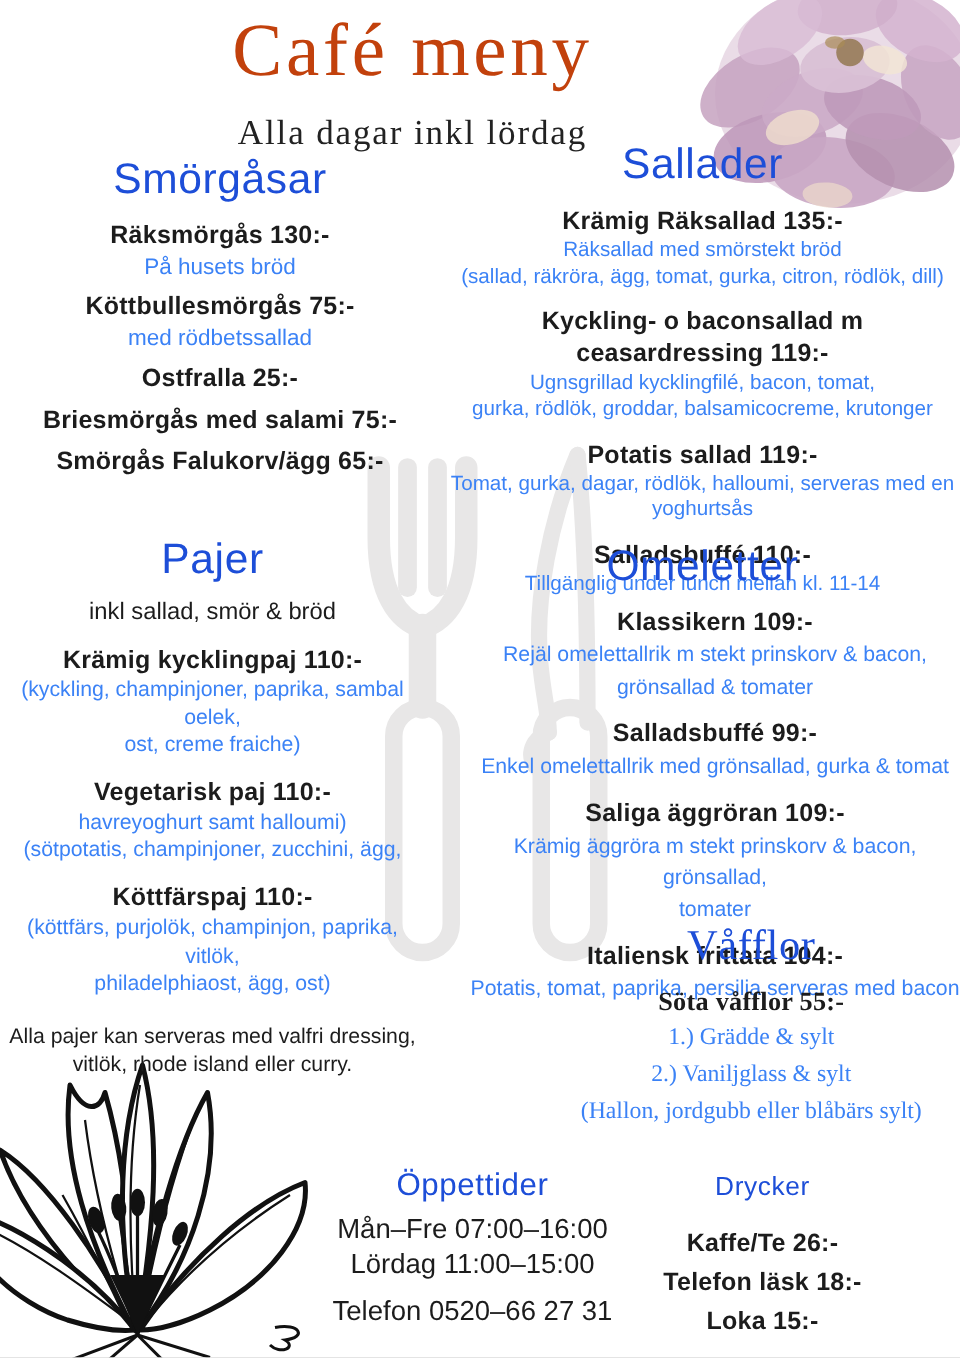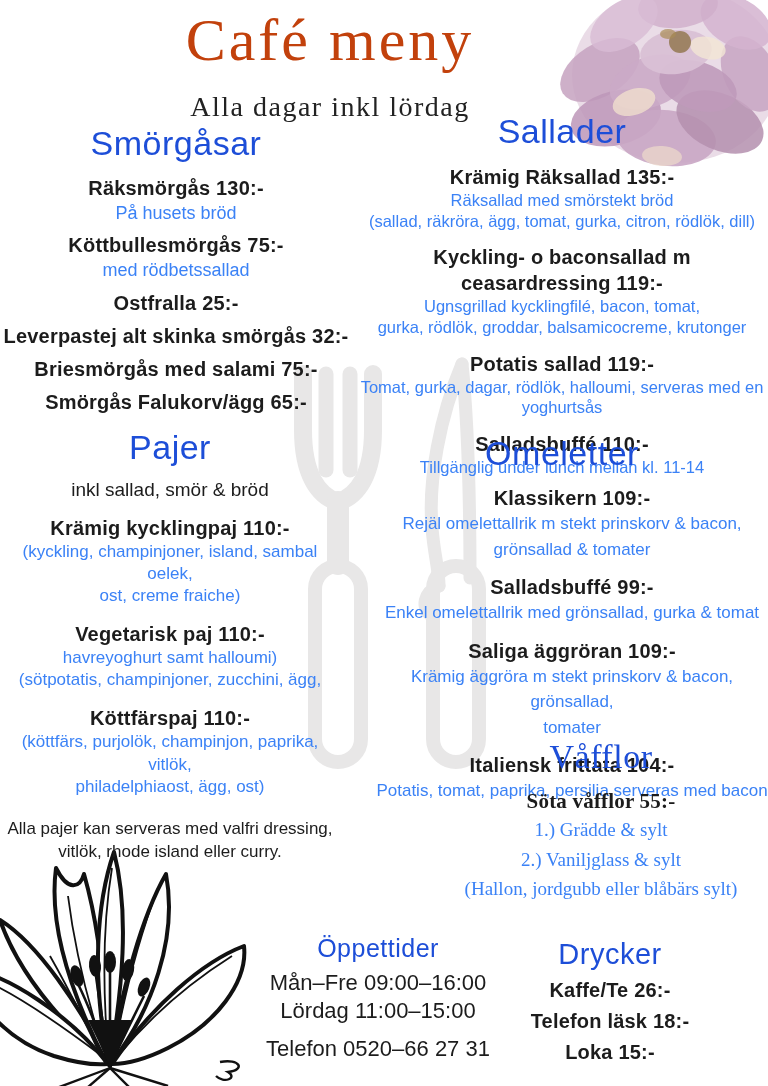--- a/index.html
+++ b/index.html
@@ -42,21 +42,21 @@
   .section-note{font-size:19px;font-weight:400;margin-top:2px;}
   .section-footer{margin-top:20px;}
   .section-footer div{font-size:17px;line-height:1.35;}
   #sec-omeletter{left:356px;top:434px;width:412px;}
   #sec-omeletter .menu-item{margin-top:12px;margin-left:20px;}
   #sec-omeletter .item-desc{font-size:17px;line-height:1.5;}
   #sec-vafflor{left:436px;top:738px;width:330px;font-family:Liberation Serif, serif;}
   #sec-vafflor .item-title{font-size:21px;}
   #sec-vafflor .item-desc{font-size:19px;line-height:1.55;}
   #sec-drycker{left:495px;top:938px;width:230px;}
-  #sec-drycker h2{font-size:29px;margin-bottom:6px;}
+  #sec-drycker h2{font-size:21px;margin-bottom:20px;}
   #sec-drycker .menu-item{margin-top:5px;}
   #sec-drycker .item-title{font-size:20px;}
   
   #sec-hours{left:236px;top:934px;width:284px;}
   #sec-hours h2{font-size:25px;margin:0 0 6px 0;}
   .hours-line{font-size:22px;font-weight:400;line-height:1.25;}
   .hours-phone{font-size:22px;font-weight:400;margin-top:12px;}
 </style>
 </head>
 <body>
@@ -159,23 +159,20 @@
           <div class="item-desc">På husets bröd</div>
         </div>
         <div class="menu-item">
           <div class="item-title">Köttbullesmörgås 75:-</div>
           <div class="item-desc">med rödbetssallad</div>
         </div>
         <div class="menu-item">
           <div class="item-title">Ostfralla 25:-</div>
         </div>
         <div class="menu-item">
-          <div class="item-title">Leverpastej alt skinka smörgås 32:-</div>
-        </div>
-        <div class="menu-item">
           <div class="item-title">Briesmörgås med salami 75:-</div>
         </div>
         <div class="menu-item">
           <div class="item-title">Smörgås Falukorv/ägg 65:-</div>
         </div>
       </div>
   </section>
 
   <section class="sec" id="sec-sallader">
     <h2>Sallader</h2>
@@ -201,21 +198,21 @@
         </div>
       </div>
   </section>
 
   <section class="sec" id="sec-pajer">
     <h2>Pajer</h2>
     <div class="section-note">inkl sallad, smör &amp; bröd</div>
     <div>
         <div class="menu-item">
           <div class="item-title">Krämig kycklingpaj 110:-</div>
-          <div class="item-desc">(kyckling, champinjoner, island, sambal oelek,</div>
+          <div class="item-desc">(kyckling, champinjoner, paprika, sambal oelek,</div>
           <div class="item-desc">ost, creme fraiche)</div>
         </div>
         <div class="menu-item">
           <div class="item-title">Vegetarisk paj 110:-</div>
           <div class="item-desc">havreyoghurt samt halloumi)</div>
           <div class="item-desc">(sötpotatis, champinjoner, zucchini, ägg,</div>
         </div>
         <div class="menu-item">
           <div class="item-title">Köttfärspaj 110:-</div>
           <div class="item-desc">(köttfärs, purjolök, champinjon, paprika, vitlök,</div>
@@ -260,21 +257,21 @@
           <div class="item-desc">1.) Grädde &amp; sylt</div>
           <div class="item-desc">2.) Vaniljglass &amp; sylt</div>
           <div class="item-desc">(Hallon, jordgubb eller blåbärs sylt)</div>
         </div>
       </div>
   </section>
 
   <section class="sec" id="sec-hours">
     <h2>Öppettider</h2>
     <div>
-        <div class="hours-line">Mån–Fre 09:00–16:00</div>
+        <div class="hours-line">Mån–Fre 07:00–16:00</div>
         <div class="hours-line">Lördag 11:00–15:00</div>
       </div>
     <div class="hours-phone">Telefon 0520–66 27 31</div>
   </section>
 
   <section class="sec" id="sec-drycker">
     <h2>Drycker</h2>
     <div>
         <div class="menu-item">
           <div class="item-title">Kaffe/Te 26:-</div>

